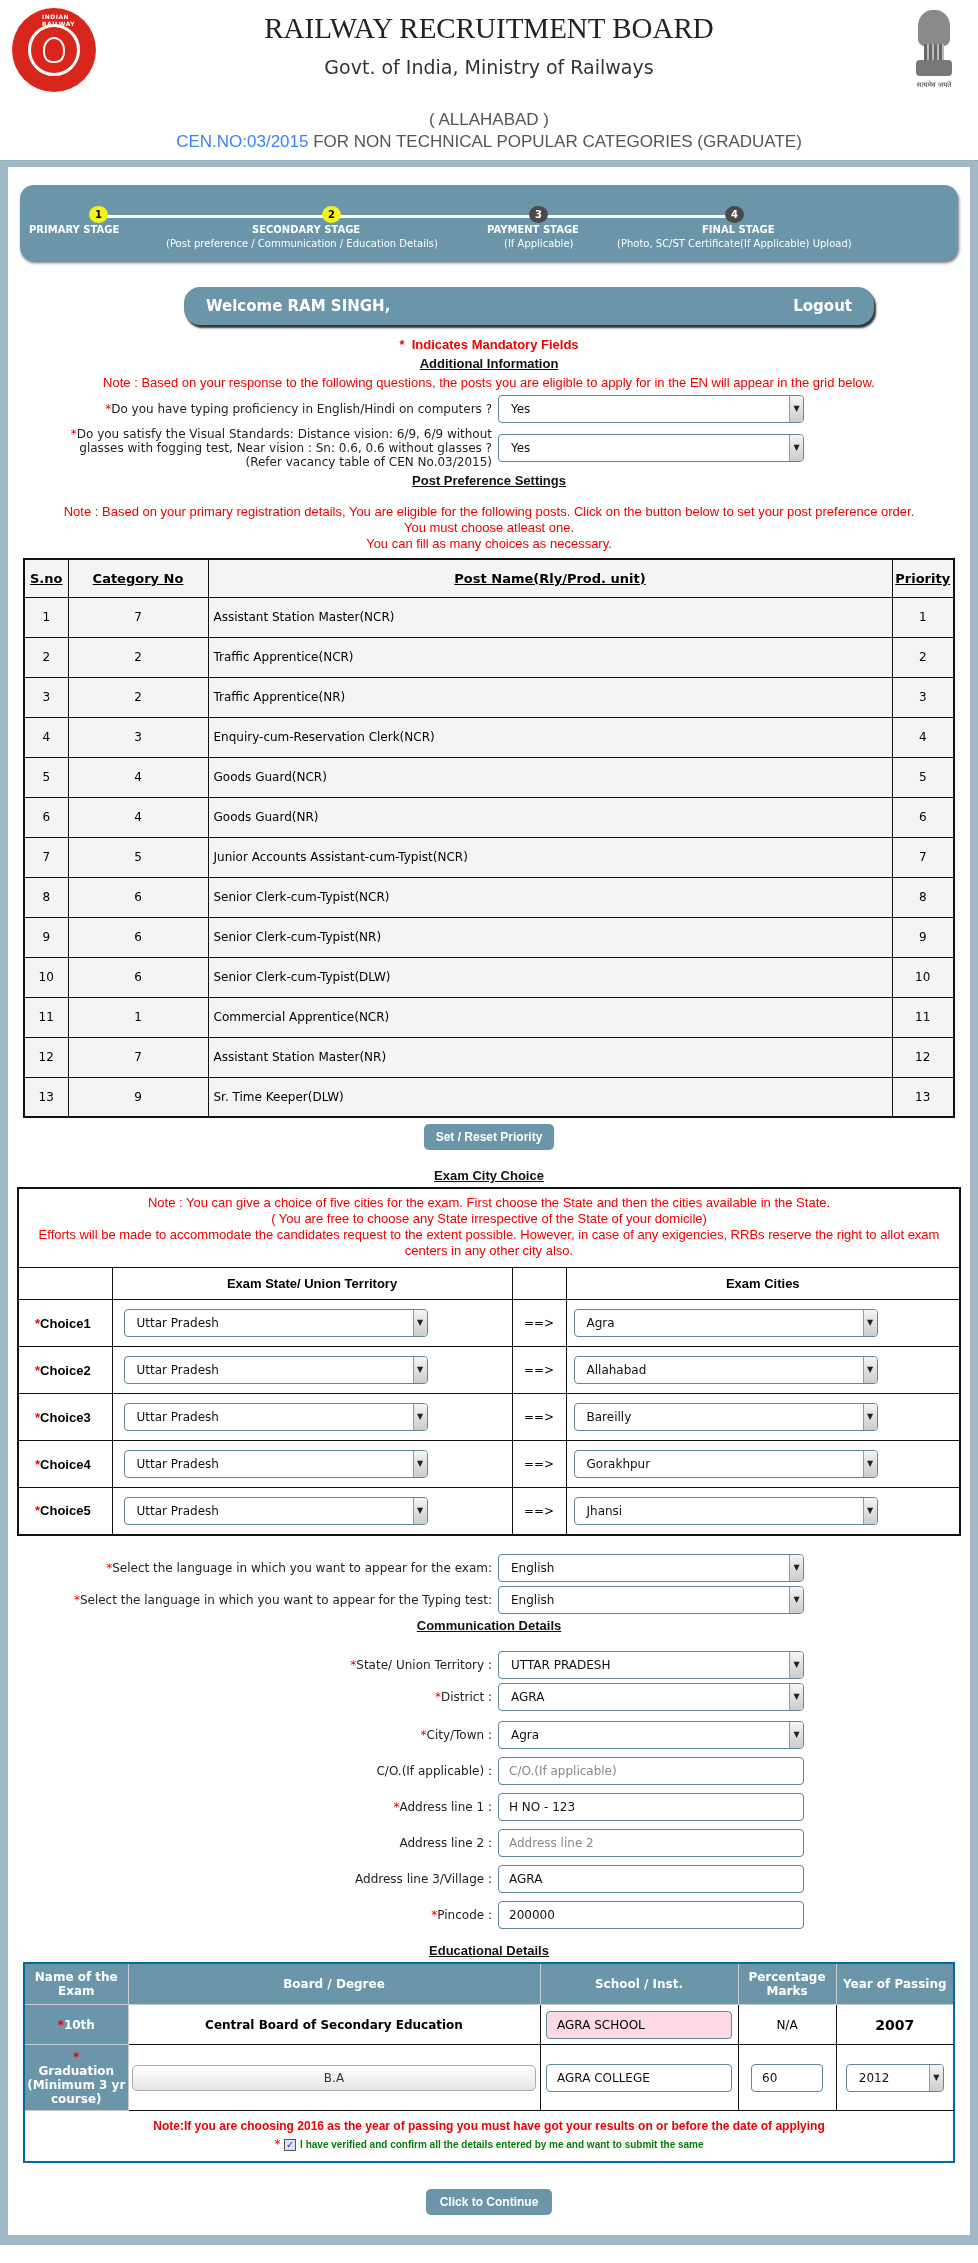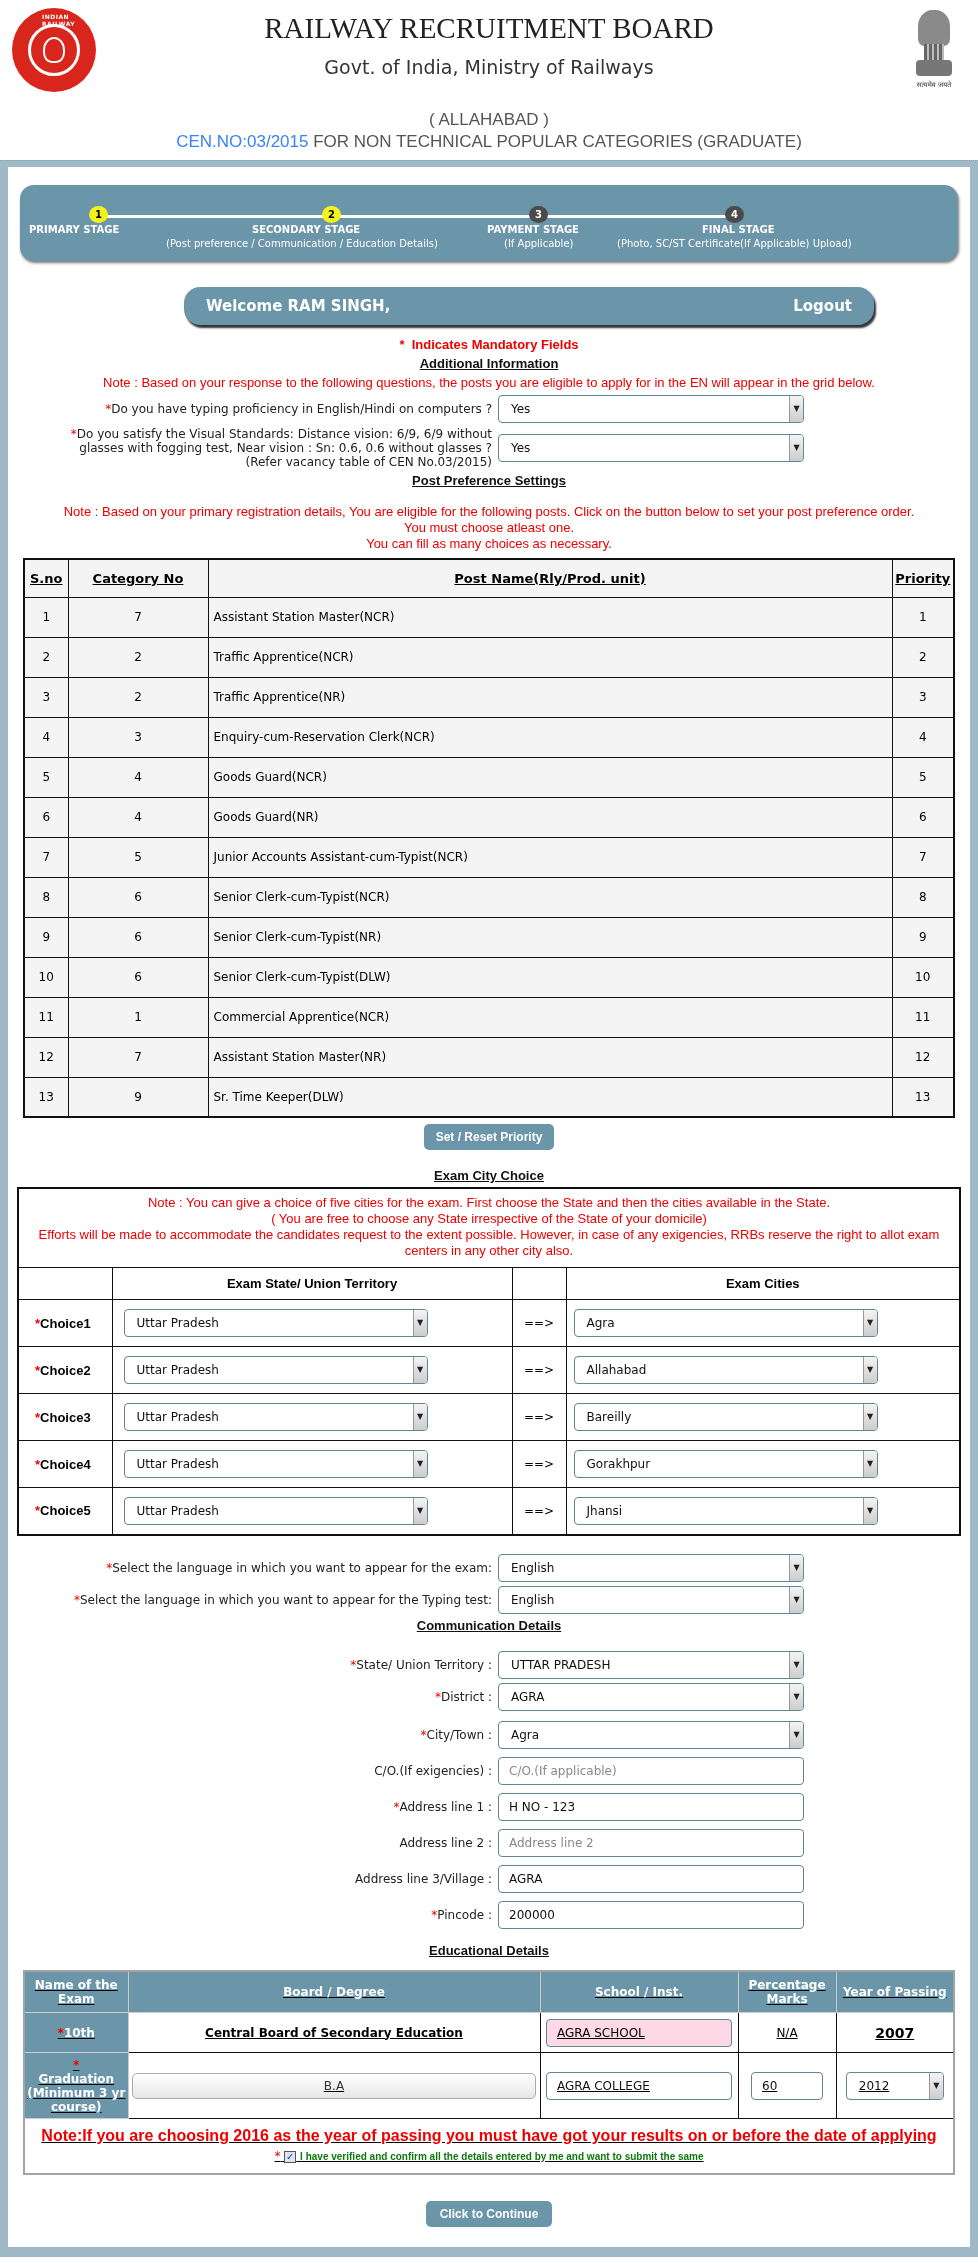--- a/index.html
+++ b/index.html
@@ -48,27 +48,27 @@
   .posts td.c { text-align: center; }
   .posts td.l { padding-left: 5px; }
   .btn { display: inline-block; background: #6b95a8; color: #fff; border-radius: 5px; font-family: "Liberation Sans", sans-serif; font-weight: bold; font-size: 12px; padding: 0 12px; height: 26px; line-height: 26px; cursor: pointer; }
   .city-table { width: 944px; margin: 4px auto 0 auto; border: 2px solid #111; }
   .city-table td, .city-table th { border: 1px solid #111; }
   .city-table .notecell { padding: 6px 4px 8px 4px; }
   .city-table th { height: 32px; font-family: "Liberation Sans", sans-serif; font-size: 13px; font-weight: bold; }
   .city-table td { height: 47px; }
   .choice-lbl { font-family: "Liberation Sans", sans-serif; font-weight: bold; font-size: 13px; padding-left: 16px; }
   .arrowtxt { text-align: center; font-size: 12px; }
-  .edu { width: 932px; margin: 12px auto 0 auto; border: 2px solid #a3a3a3; text-decoration: underline; }
+  .edu { width: 932px; margin: 4px auto 0 auto; border: 2px solid #0369a1; }
   .edu th { background: #6b95a8; color: #fff; font-size: 12px; font-weight: bold; height: 42px; border: 1px solid #ccc; line-height: 14px; }
   .edu td { border: 1px solid #111; font-size: 12px; }
   .edu td.hdr { background: #6b95a8; color: #fff; font-weight: bold; text-align: center; line-height: 14px; border: 1px solid #ccc; }
   .pinkin { width: 186px; height: 28px; border: 1px solid #5f8596; border-radius: 4px; background: #fcd9e4; padding: 0 10px; line-height: 26px; margin: 0 auto; }
   .degree-btn { width: 404px; height: 26px; border: 1px solid #aaa; border-radius: 5px; background: linear-gradient(#fff,#e6e6e6); text-align: center; line-height: 24px; margin: 0 auto; color: #333; }
-  .confirm-note { color: #e00; font-family: "Liberation Sans", sans-serif; font-size: 16px; font-weight: bold; }
+  .confirm-note { color: #e00; font-family: "Liberation Sans", sans-serif; font-size: 12px; font-weight: bold; }
   .confirm { color: #0a7a0a; font-family: "Liberation Sans", sans-serif; font-size: 10px; font-weight: bold; }
   .checkbox { display: inline-block; width: 12px; height: 12px; border: 1px solid #555; background: #dde4f5; font-size: 10px; line-height: 10px; text-align: center; color: #1a3aa8; vertical-align: middle; }
 </style>
 </head>
 <body>
 
 <div class="header">
   <div class="logo-left">
     <div class="inner">
         <div class="core"></div>
@@ -320,21 +320,21 @@
     </div>
     <div class="form-row">
       <div class="lbl"><span class="star">*</span><span>District :</span></div>
       <div class="select"><span>AGRA</span><span class="arrow">▼</span></div>
     </div>
     <div class="form-row" style="margin-top:10px;">
       <div class="lbl"><span class="star">*</span><span>City/Town :</span></div>
       <div class="select"><span>Agra</span><span class="arrow">▼</span></div>
     </div>
     <div class="form-row" style="margin-top:8px;">
-      <div class="lbl">C/O.(If exigencies) :</div>
+      <div class="lbl">C/O.(If applicable) :</div>
       <div class="textin ph">C/O.(If applicable)</div>
     </div>
     <div class="form-row" style="margin-top:8px;">
       <div class="lbl"><span class="star">*</span><span>Address line 1 :</span></div>
       <div class="textin">H NO - 123</div>
     </div>
     <div class="form-row" style="margin-top:8px;">
       <div class="lbl">Address line 2 :</div>
       <div class="textin ph">Address line 2</div>
     </div>

